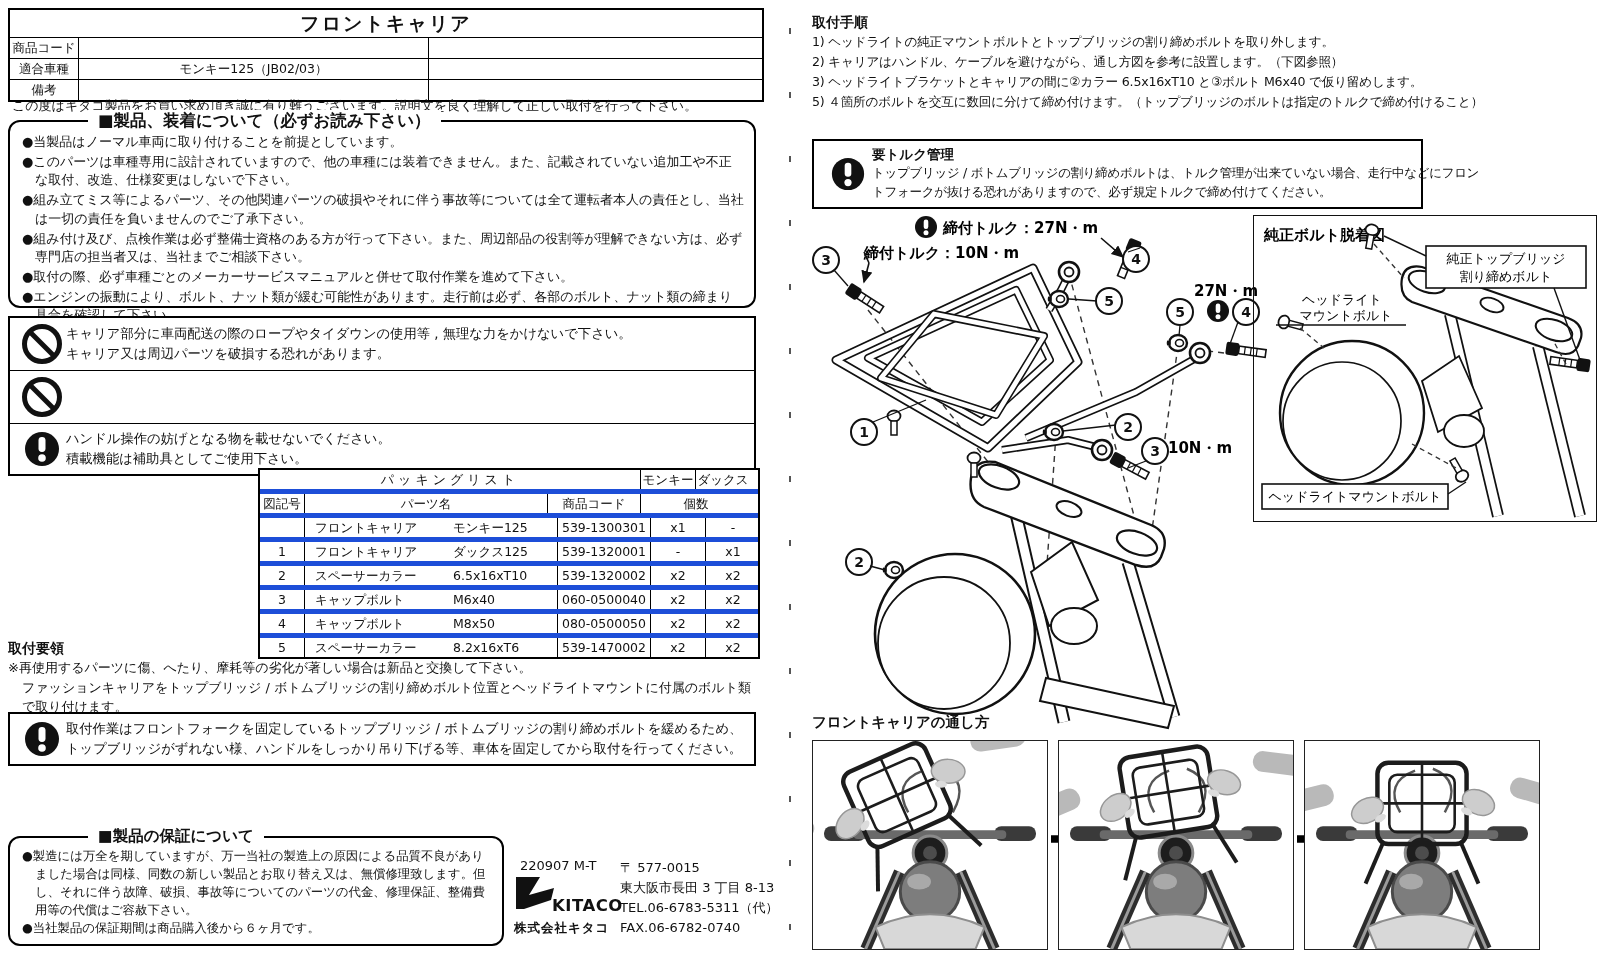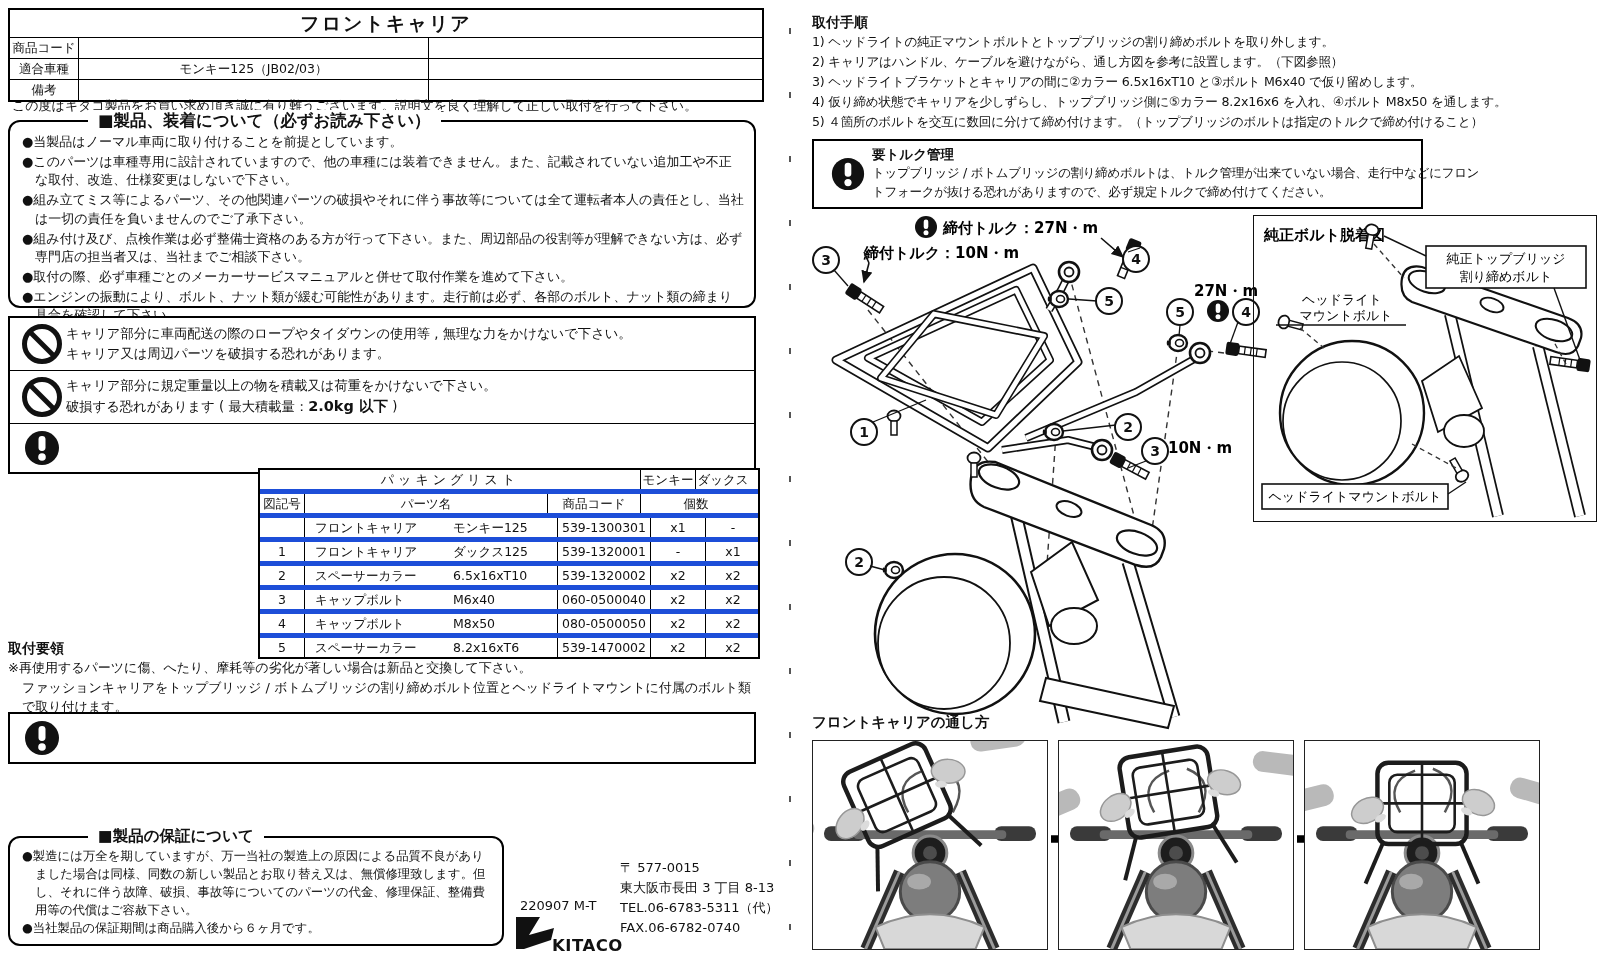--- a/index.html
+++ b/index.html
@@ -199,32 +199,32 @@
         <div>キャリア又は周辺パーツを破損する恐れがあります。</div>
       </div>
     </div>
     <div class="caution-row">
       <div class="cicon">
         <svg width="42" height="42" viewBox="0 0 42 42">
             <circle cx="21" cy="21" r="17.5" fill="none" stroke="#111" stroke-width="5"></circle>
             <line x1="9.5" y1="9.5" x2="32.5" y2="32.5" stroke="#111" stroke-width="5"></line>
           </svg>
       </div>
-      <div class="ctext">
-        <div>キャリア部分に規定重量以上の物を積載又は荷重をかけないで下さい。</div>
-        <div><span>破損する恐れがあります ( 最大積載量：</span><span class="kg">2.0kg 以下</span><span> )</span></div>
-      </div>
     </div>
     <div class="caution-row">
       <div class="cicon">
         <svg width="38" height="38" viewBox="0 0 38 38">
             <circle cx="19" cy="19" r="17" fill="#111"></circle>
             <rect x="15.5" y="7" width="7" height="15" rx="3.4" fill="#fff"></rect>
             <circle cx="19" cy="28" r="3.8" fill="#fff"></circle>
           </svg>
+      </div>
+      <div class="ctext">
+        <div>ハンドル操作の妨げとなる物を載せないでください。</div>
+        <div>積載機能は補助具としてご使用下さい。</div>
       </div>
     </div>
   </div>
 
   <div id="pack" class="abs">
     <div class="prow">
       <div class="pc pc-titlespan">パッキングリスト</div>
       <div class="pc pc-m">モンキー</div>
       <div class="pc pc-d">ダックス</div>
     </div>
@@ -304,33 +304,37 @@
 
   <div class="abs cbox" style="left:8px;top:712px;width:744px;">
     <div class="caution-row">
       <div class="cicon">
         <svg width="38" height="38" viewBox="0 0 38 38">
             <circle cx="19" cy="19" r="17" fill="#111"></circle>
             <rect x="15.5" y="7" width="7" height="15" rx="3.4" fill="#fff"></rect>
             <circle cx="19" cy="28" r="3.8" fill="#fff"></circle>
           </svg>
       </div>
+      <div class="ctext">
+        <div>取付作業はフロントフォークを固定しているトップブリッジ / ボトムブリッジの割り締めボルトを緩めるため、</div>
+        <div>トップブリッジがずれない様、ハンドルをしっかり吊り下げる等、車体を固定してから取付を行ってください。</div>
+      </div>
     </div>
   </div>
 
   <div class="abs rbox" style="left:8px;top:836px;width:492px;height:106px;">
     <div class="rbox-title" style="font-size:15.5px;">■製品の保証について</div>
     <div class="note-list" style="font-size:12.4px;padding-top:9px;">
       <div class="note-item">●製造には万全を期していますが、万一当社の製造上の原因による品質不良がありました場合は同様、同数の新しい製品とお取り替え又は、無償修理致します。但し、それに伴う故障、破損、事故等についてのパーツの代金、修理保証、整備費用等の代償はご容赦下さい。</div>
       <div class="note-item">●当社製品の保証期間は商品購入後から６ヶ月です。</div>
     </div>
   </div>
 
   <div id="brand-block" class="abs">
-    <div style="padding-left:6px;margin-top:40px;">220907 M-T</div>
+    <div style="padding-left:6px;">220907 M-T</div>
     <svg width="112" height="48" viewBox="0 0 112 48">
       <path d="M2,4 L26,4 L15,22 L40,15 L37,27 L10,36 L2,36 Z" fill="#111"></path>
       <text x="38" y="38" font-size="16.5" font-weight="bold" letter-spacing="0.5" fill="#111">KITACO</text>
     </svg>
     <div id="brand-company">株式会社キタコ</div>
   </div>
 
   <div id="addr" class="abs">
     <div>〒 577-0015</div>
     <div>東大阪市長田 3 丁目 8-13</div>
@@ -338,21 +342,20 @@
     <div>FAX.06-6782-0740</div>
   </div>
 
   <div id="divider" class="abs"></div>
 
   <div id="steps" class="abs">
     <div class="h-bold">取付手順</div>
     <div class="step">1) ヘッドライトの純正マウントボルトとトップブリッジの割り締めボルトを取り外します。</div>
     <div class="step">2) キャリアはハンドル、ケーブルを避けながら、通し方図を参考に設置します。（下図参照）</div>
     <div class="step">3) ヘッドライトブラケットとキャリアの間に②カラー 6.5x16xT10 と③ボルト M6x40 で仮り留めします。</div>
-    <div class="step">4) 仮り締め状態でキャリアを少しずらし、トップブリッジ側に⑤カラー 8.2x16x6 を入れ、④ボルト M8x50 を通します。</div>
     <div class="step">5) ４箇所のボルトを交互に数回に分けて締め付けます。（トップブリッジのボルトは指定のトルクで締め付けること）</div>
   </div>
 
   <div id="torque-box" class="abs cbox">
     <div class="cicon">
       <svg width="36" height="36" viewBox="0 0 38 38">
           <circle cx="19" cy="19" r="17" fill="#111"></circle>
           <rect x="15.5" y="7" width="7" height="15" rx="3.4" fill="#fff"></rect>
           <circle cx="19" cy="28" r="3.8" fill="#fff"></circle>
         </svg>

